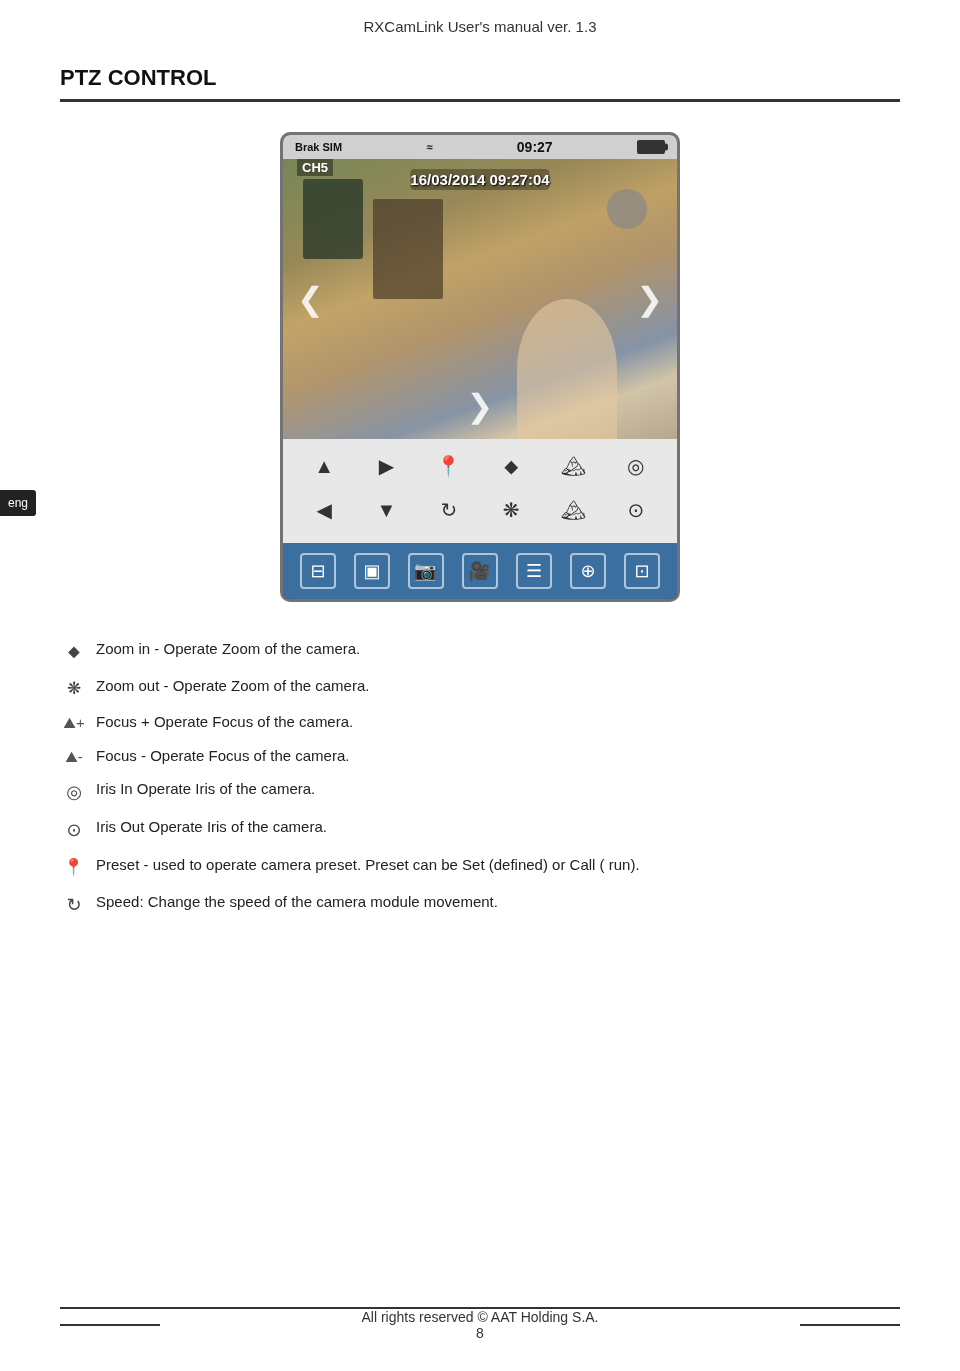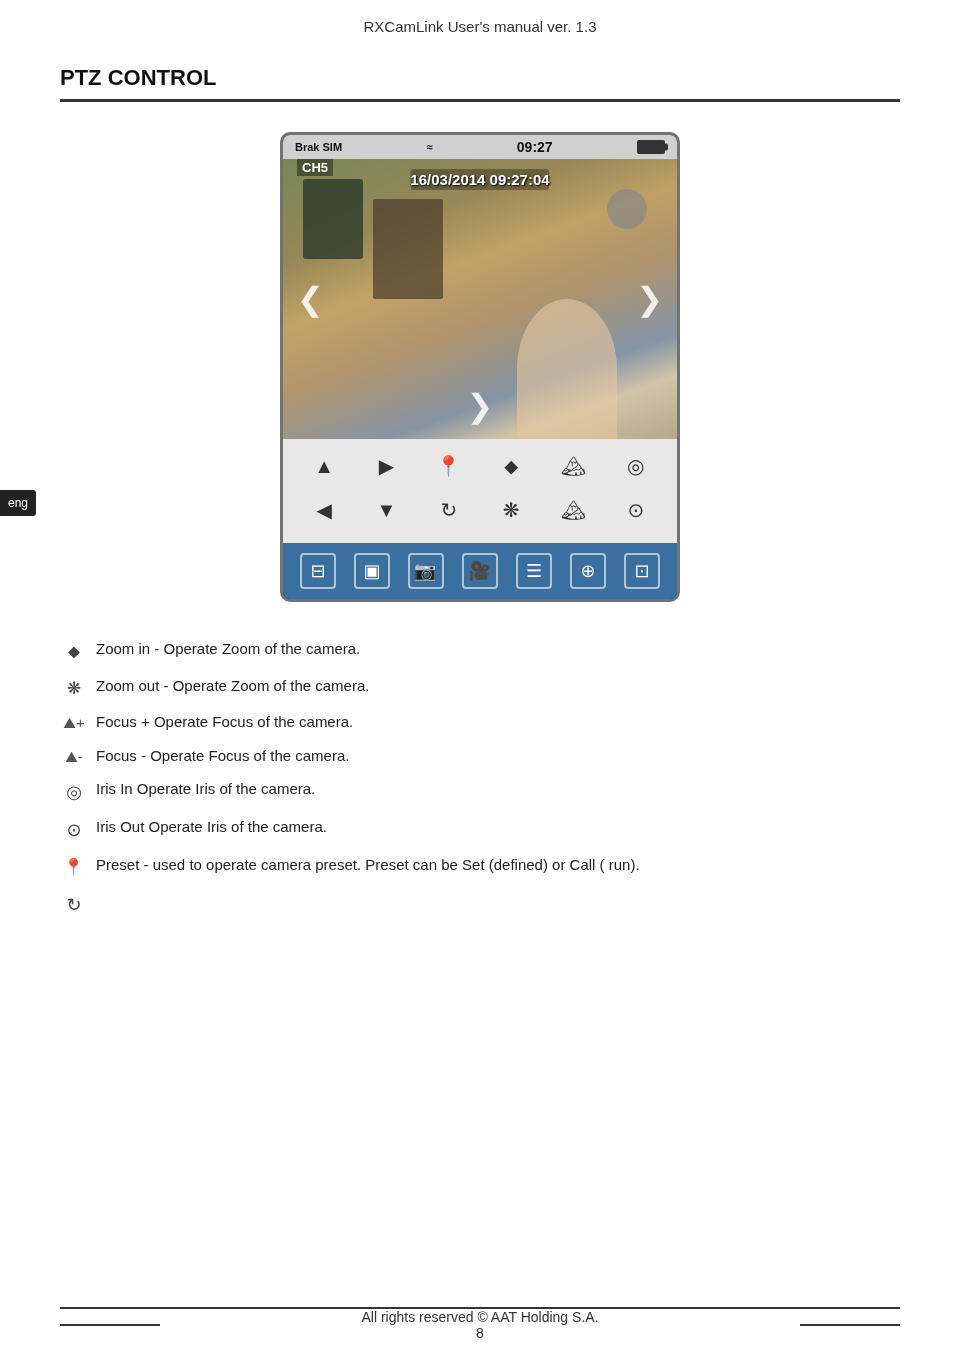--- a/index.html
+++ b/index.html
@@ -380,20 +380,21 @@
       <span class="feature-text">Iris Out Operate <b>Iris</b> of the camera.</span>
     </li>
 
     <li class="feature-item">
       <span class="feature-icon" style="color:#c0392b;font-size:17px;">📍</span>
       <span class="feature-text">Preset - used to operate camera preset. Preset can be <b>Set</b> (defined) or <b>Call ( run)</b>.</span>
     </li>
 
     <li class="feature-item">
       <span class="feature-icon" style="color:#444;font-size:18px;">↻</span>
+      <span class="feature-text"><b>Speed</b>: Change the speed of the camera module movement.</span>
     </li>
 
   </ul>
 
 </div>
 
 <div class="page-footer">
   <div class="footer-line"></div>
   <div class="footer-text">
     <span>All rights reserved © AAT Holding S.A.</span>

